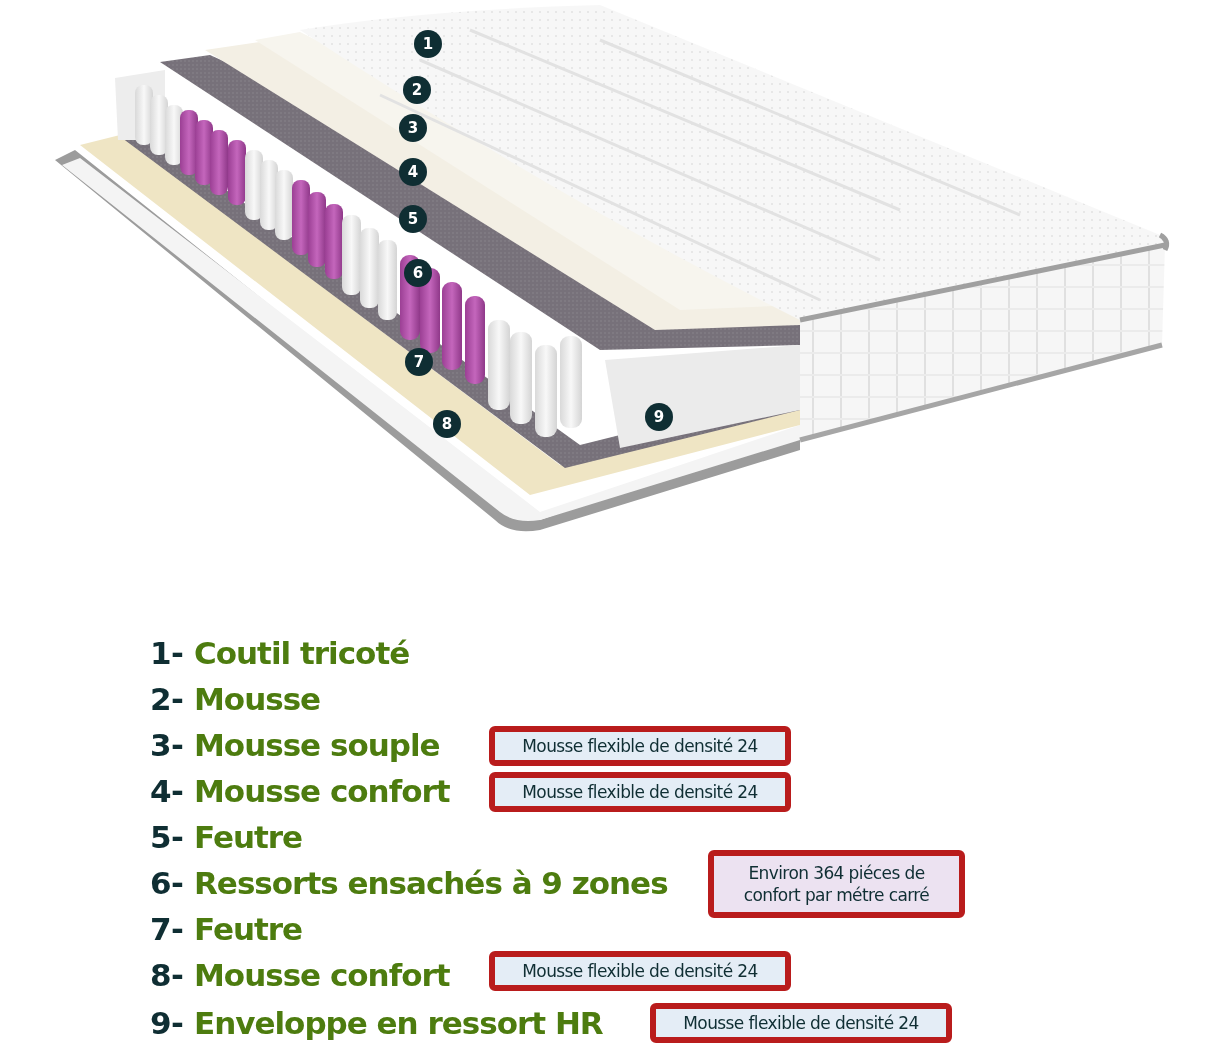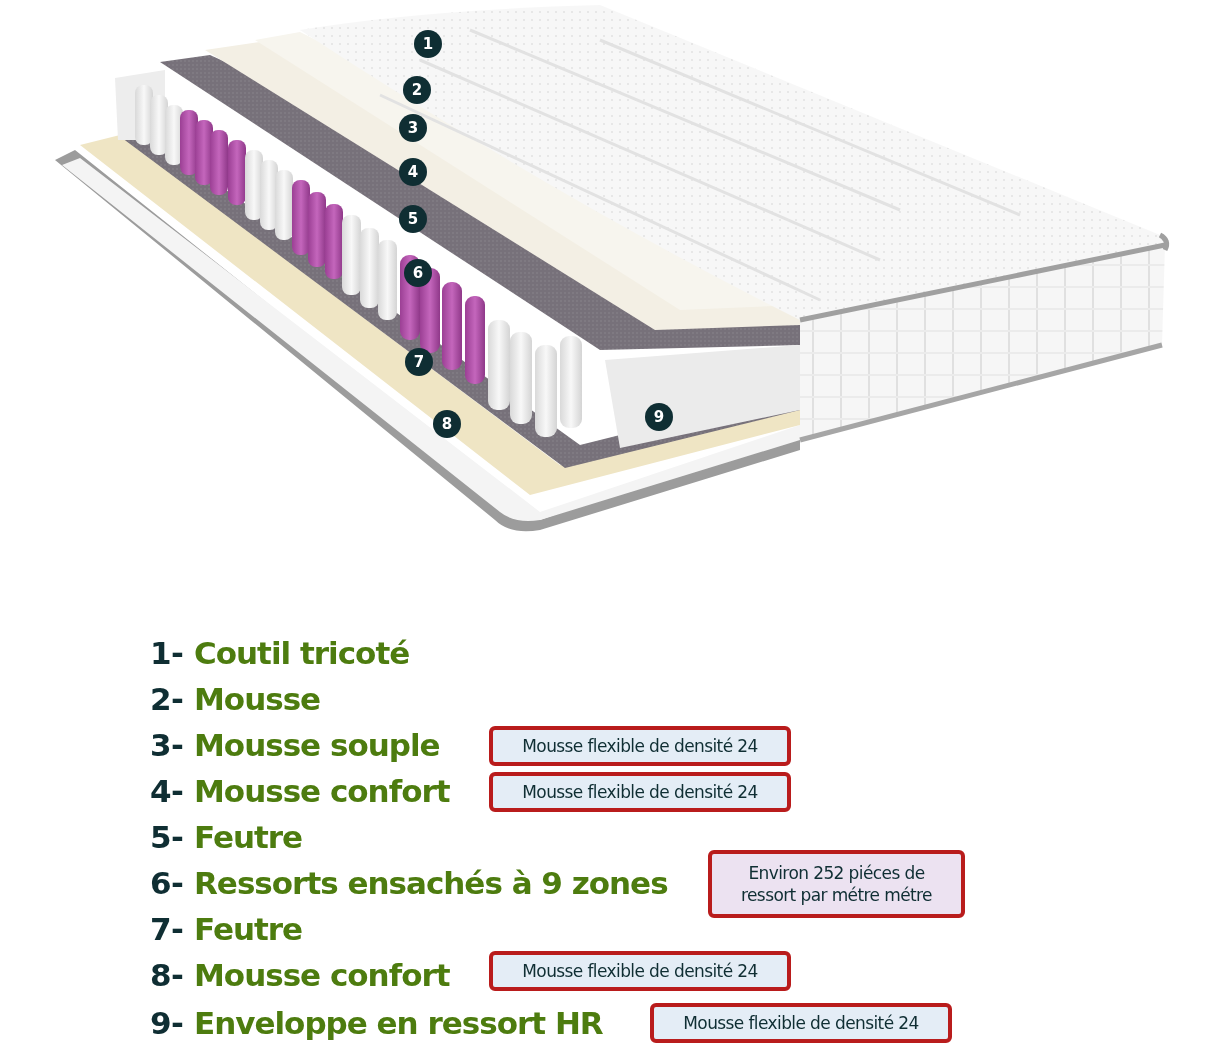--- a/index.html
+++ b/index.html
@@ -4,21 +4,21 @@
 <style>
   html, body { margin:0; padding:0; background:#ffffff; }
   body { width:1214px; height:1044px; position:relative; overflow:hidden; font-family:"Liberation Sans", sans-serif; }
   .illustration { position:absolute; left:0; top:0; width:1214px; height:600px; }
   .badge { position:absolute; width:28px; height:28px; border-radius:50%; background:#0f2e33; color:#fff;
            font-family:"DejaVu Sans", sans-serif; font-weight:bold; font-size:15px; display:flex; align-items:center; justify-content:center; }
   .legend { position:absolute; left:150px; top:630px; }
   .row { position:absolute; left:0; height:46px; display:flex; align-items:center; white-space:nowrap; }
   .num { font-family:"DejaVu Sans", sans-serif; font-weight:bold; color:#0f2e33; font-size:31px; letter-spacing:-0.5px; width:44px; }
   .label { font-family:"DejaVu Sans", sans-serif; font-weight:bold; color:#4d7c0f; font-size:31px; letter-spacing:-1px; }
-  .tag { position:absolute; border:4px solid #b91c1c; border-radius:6px; background:#e4edf6; color:#0f2e33;
+  .tag { position:absolute; border:6px solid #b91c1c; border-radius:6px; background:#e4edf6; color:#0f2e33;
          font-family:"DejaVu Sans", sans-serif; font-size:17px; letter-spacing:-0.6px; display:flex; align-items:center; justify-content:center; box-sizing:border-box; }
   .tag.purple { background:#ece2f1; text-align:center; line-height:22px; flex-direction:column; }
 </style>
 </head>
 <body>
 
 <div class="illustration">
   <svg width="1214" height="600" viewBox="0 0 1214 600">
     <defs>
       <pattern id="knit" width="8" height="8" patternUnits="userSpaceOnUse">
@@ -170,17 +170,17 @@
   </div>
   <div class="row" style="top:370px;">
     <span class="num">9-</span>
     <span class="label">Enveloppe en ressort HR</span>
   </div>
 </div>
 
 <div class="tag" style="left:489px;top:726px;width:302px;height:40px;">Mousse flexible de densité 24</div>
 <div class="tag" style="left:489px;top:772px;width:302px;height:40px;">Mousse flexible de densité 24</div>
 <div class="tag purple" style="left:708px;top:850px;width:257px;height:68px;">
-  <span>Environ 252 piéces de</span>
-  <span>ressort par métre métre</span>
+  <span>Environ 364 piéces de</span>
+  <span>confort par métre carré</span>
 </div>
 <div class="tag" style="left:489px;top:951px;width:302px;height:40px;">Mousse flexible de densité 24</div>
 <div class="tag" style="left:650px;top:1003px;width:302px;height:40px;">Mousse flexible de densité 24</div>
 
 </body></html>

